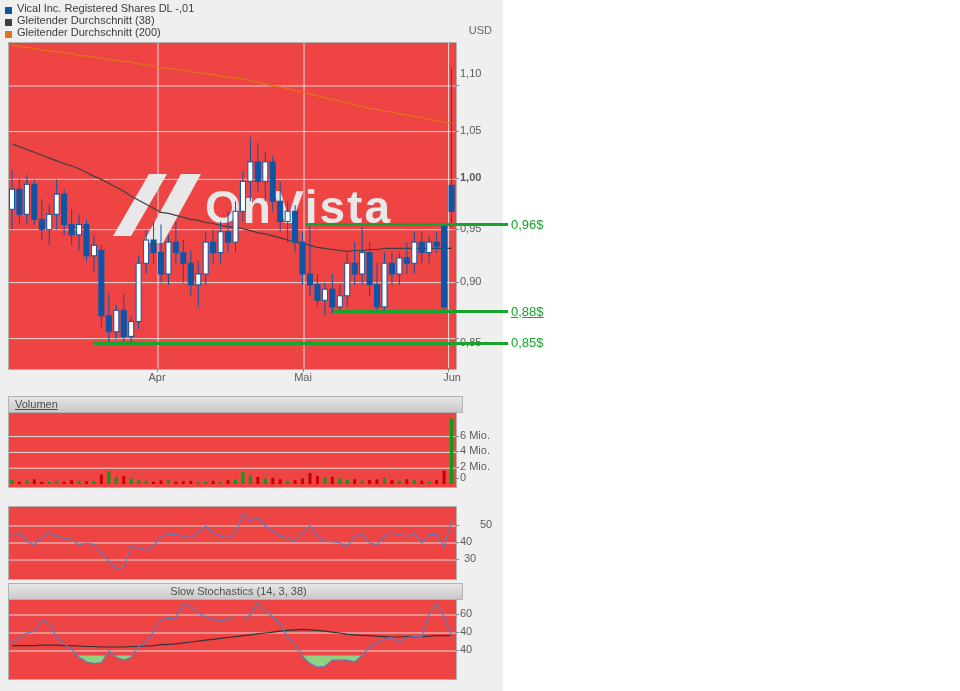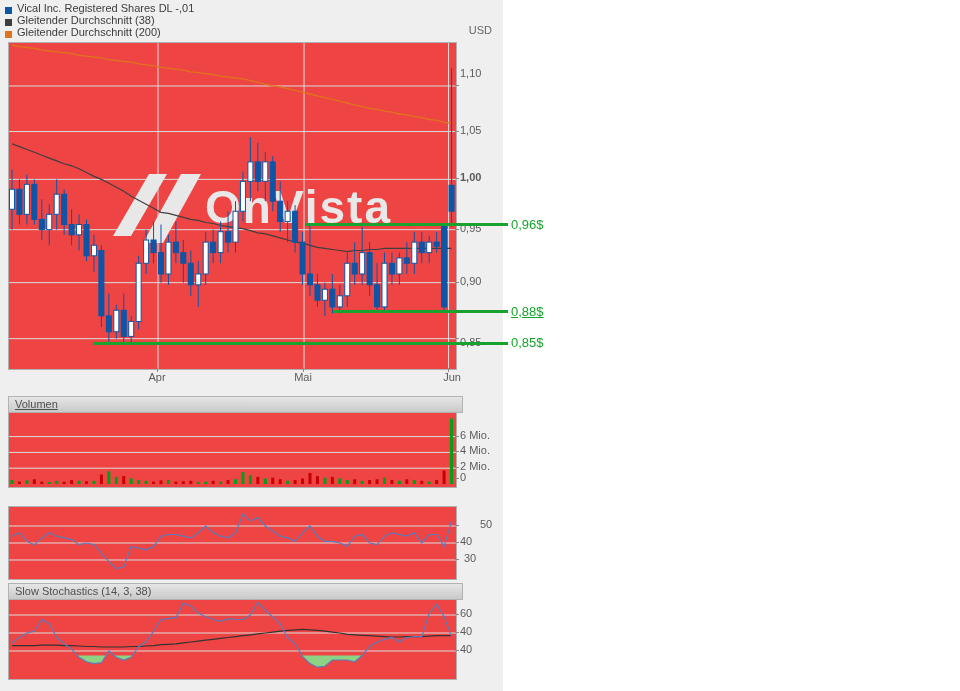--- a/index.html
+++ b/index.html
@@ -264,21 +264,21 @@
 
   <div class="plotbox" id="rsi-plot" style="left:8px;top:506px;width:447px;height:72px;">
       <svg width="447" height="72">
         <line x1="0" y1="19" x2="447" y2="19" stroke="#dcdcdc" stroke-width="1"></line>
         <line x1="0" y1="36" x2="447" y2="36" stroke="#dcdcdc" stroke-width="1"></line>
         <line x1="0" y1="53" x2="447" y2="53" stroke="#dcdcdc" stroke-width="1"></line>
         <polyline points="3.0,29.2 10.4,25.8 17.9,34.3 25.4,37.7 32.8,30.9 40.3,25.8 47.7,29.2 55.1,30.9 62.6,32.6 70.0,37.7 77.5,36.0 85.0,37.7 92.4,46.2 99.9,54.7 107.3,61.5 114.8,59.8 122.2,39.4 129.7,41.1 137.1,42.8 144.6,39.4 152.0,29.2 159.5,27.5 166.9,27.5 174.3,29.2 181.8,30.9 189.3,25.8 196.7,19.0 204.2,25.8 211.6,29.2 219.1,30.9 226.5,25.8 234.0,7.1 241.4,13.9 248.8,10.5 256.3,19.0 263.8,24.1 271.2,29.2 278.7,30.9 286.1,34.3 293.6,25.8 301.0,19.0 308.4,29.2 315.9,34.3 323.4,34.3 330.8,36.0 338.3,39.4 345.7,29.2 353.2,27.5 360.6,36.0 368.1,37.7 375.5,29.2 382.9,25.8 390.4,27.5 397.9,29.2 405.3,25.8 412.8,36.0 420.2,27.5 427.7,27.5 435.1,39.4 442.6,13.9" fill="none" stroke="#5b7dbd" stroke-width="1.2"></polyline>
       </svg>
     </div>
 
-  <div class="panel-header" id="sto-header" style="top:583px;">Slow Stochastics (14, 3, 38)</div>
+  <div class="panel-header" id="sto-header" style="top:583px;text-align:center;">Slow Stochastics (14, 3, 38)</div>
   <div class="plotbox" id="sto-plot" style="left:8px;top:599px;width:447px;height:79px;">
       <svg width="447" height="79">
         <line x1="0" y1="15" x2="447" y2="15" stroke="#dcdcdc" stroke-width="1"></line>
         <line x1="0" y1="33" x2="447" y2="33" stroke="#dcdcdc" stroke-width="1"></line>
         <line x1="0" y1="51" x2="447" y2="51" stroke="#dcdcdc" stroke-width="1"></line>
         <defs>
           <clipPath id="stoclip">
             <rect x="0" y="55.5" width="447" height="23.5"></rect>
           </clipPath>
         </defs>

